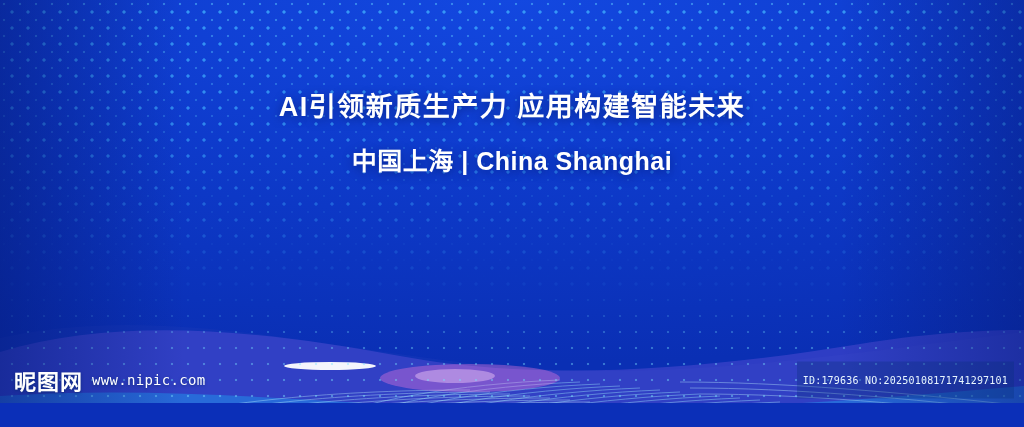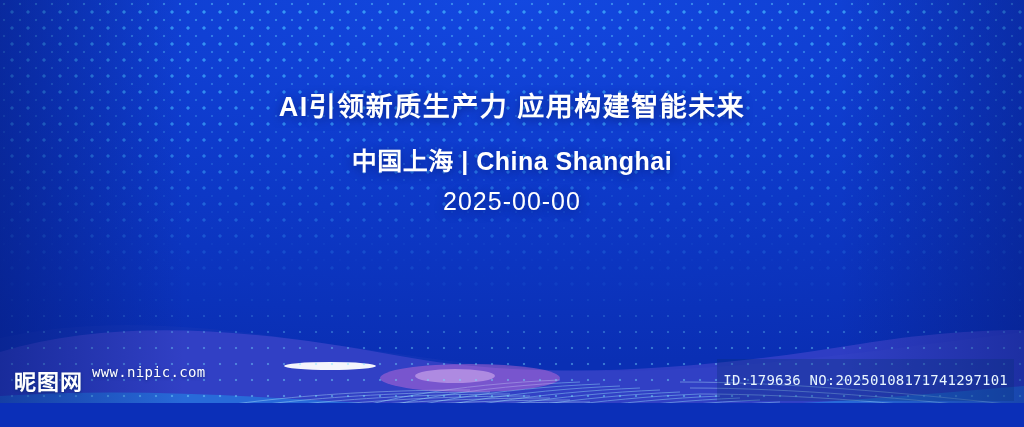--- a/index.html
+++ b/index.html
@@ -98,35 +98,35 @@
   }
 
   
   .watermark{
     position:absolute;left:0;bottom:0;width:100%;height:46px;
     z-index:60;
     display:flex;align-items:center;
   }
   .wm-logo{
     margin-left:14px;
-    display:flex;align-items:flex-start;gap:9px;
+    display:flex;align-items:center;gap:9px;
   }
   .wm-cn{
     font-size:22px;font-weight:bold;color:#ffffff;letter-spacing:1px;
     font-family:"DejaVu Sans","Liberation Sans",sans-serif;
     text-shadow:0 1px 3px rgba(0,40,90,.6);
   }
   .wm-url{
     font-size:14px;color:#ffffff;letter-spacing:.3px;
     font-family:"DejaVu Sans Mono","Liberation Mono",monospace;
     text-shadow:0 1px 3px rgba(0,40,90,.6);
   }
   .wm-id{
     position:absolute;right:10px;top:50%;transform:translateY(-50%);
-    font-size:14px;color:#e9f6ff;letter-spacing:.2px;
+    font-size:10px;color:#e9f6ff;letter-spacing:.2px;
     font-family:"DejaVu Sans Mono","Liberation Mono",monospace;
     background:rgba(8,45,120,.30);
     padding:13px 6px;
     white-space:nowrap;
   }
 </style>
 </head>
 <body>
 
 <div id="poster">
@@ -317,21 +317,20 @@
       <ellipse cx="455" cy="376" rx="40" ry="7" fill="#ffd9ff" opacity=".4"></ellipse>
     </g>
   </svg>
 
   <div class="layer dots-low"></div>
   <div class="layer bg-vignette"></div>
 
   <div class="content">
     <div class="subtitle">AI引领新质生产力 应用构建智能未来</div>
     <div class="venue">中国上海 | China Shanghai</div>
-    <div class="date">2025-00-00</div>
   </div>
 
   <div class="watermark">
     <div class="wm-logo">
       <span class="wm-cn">昵图网</span>
       <span class="wm-url">www.nipic.com</span>
     </div>
     <div class="wm-id">ID:179636 NO:20250108171741297101</div>
   </div>
 

